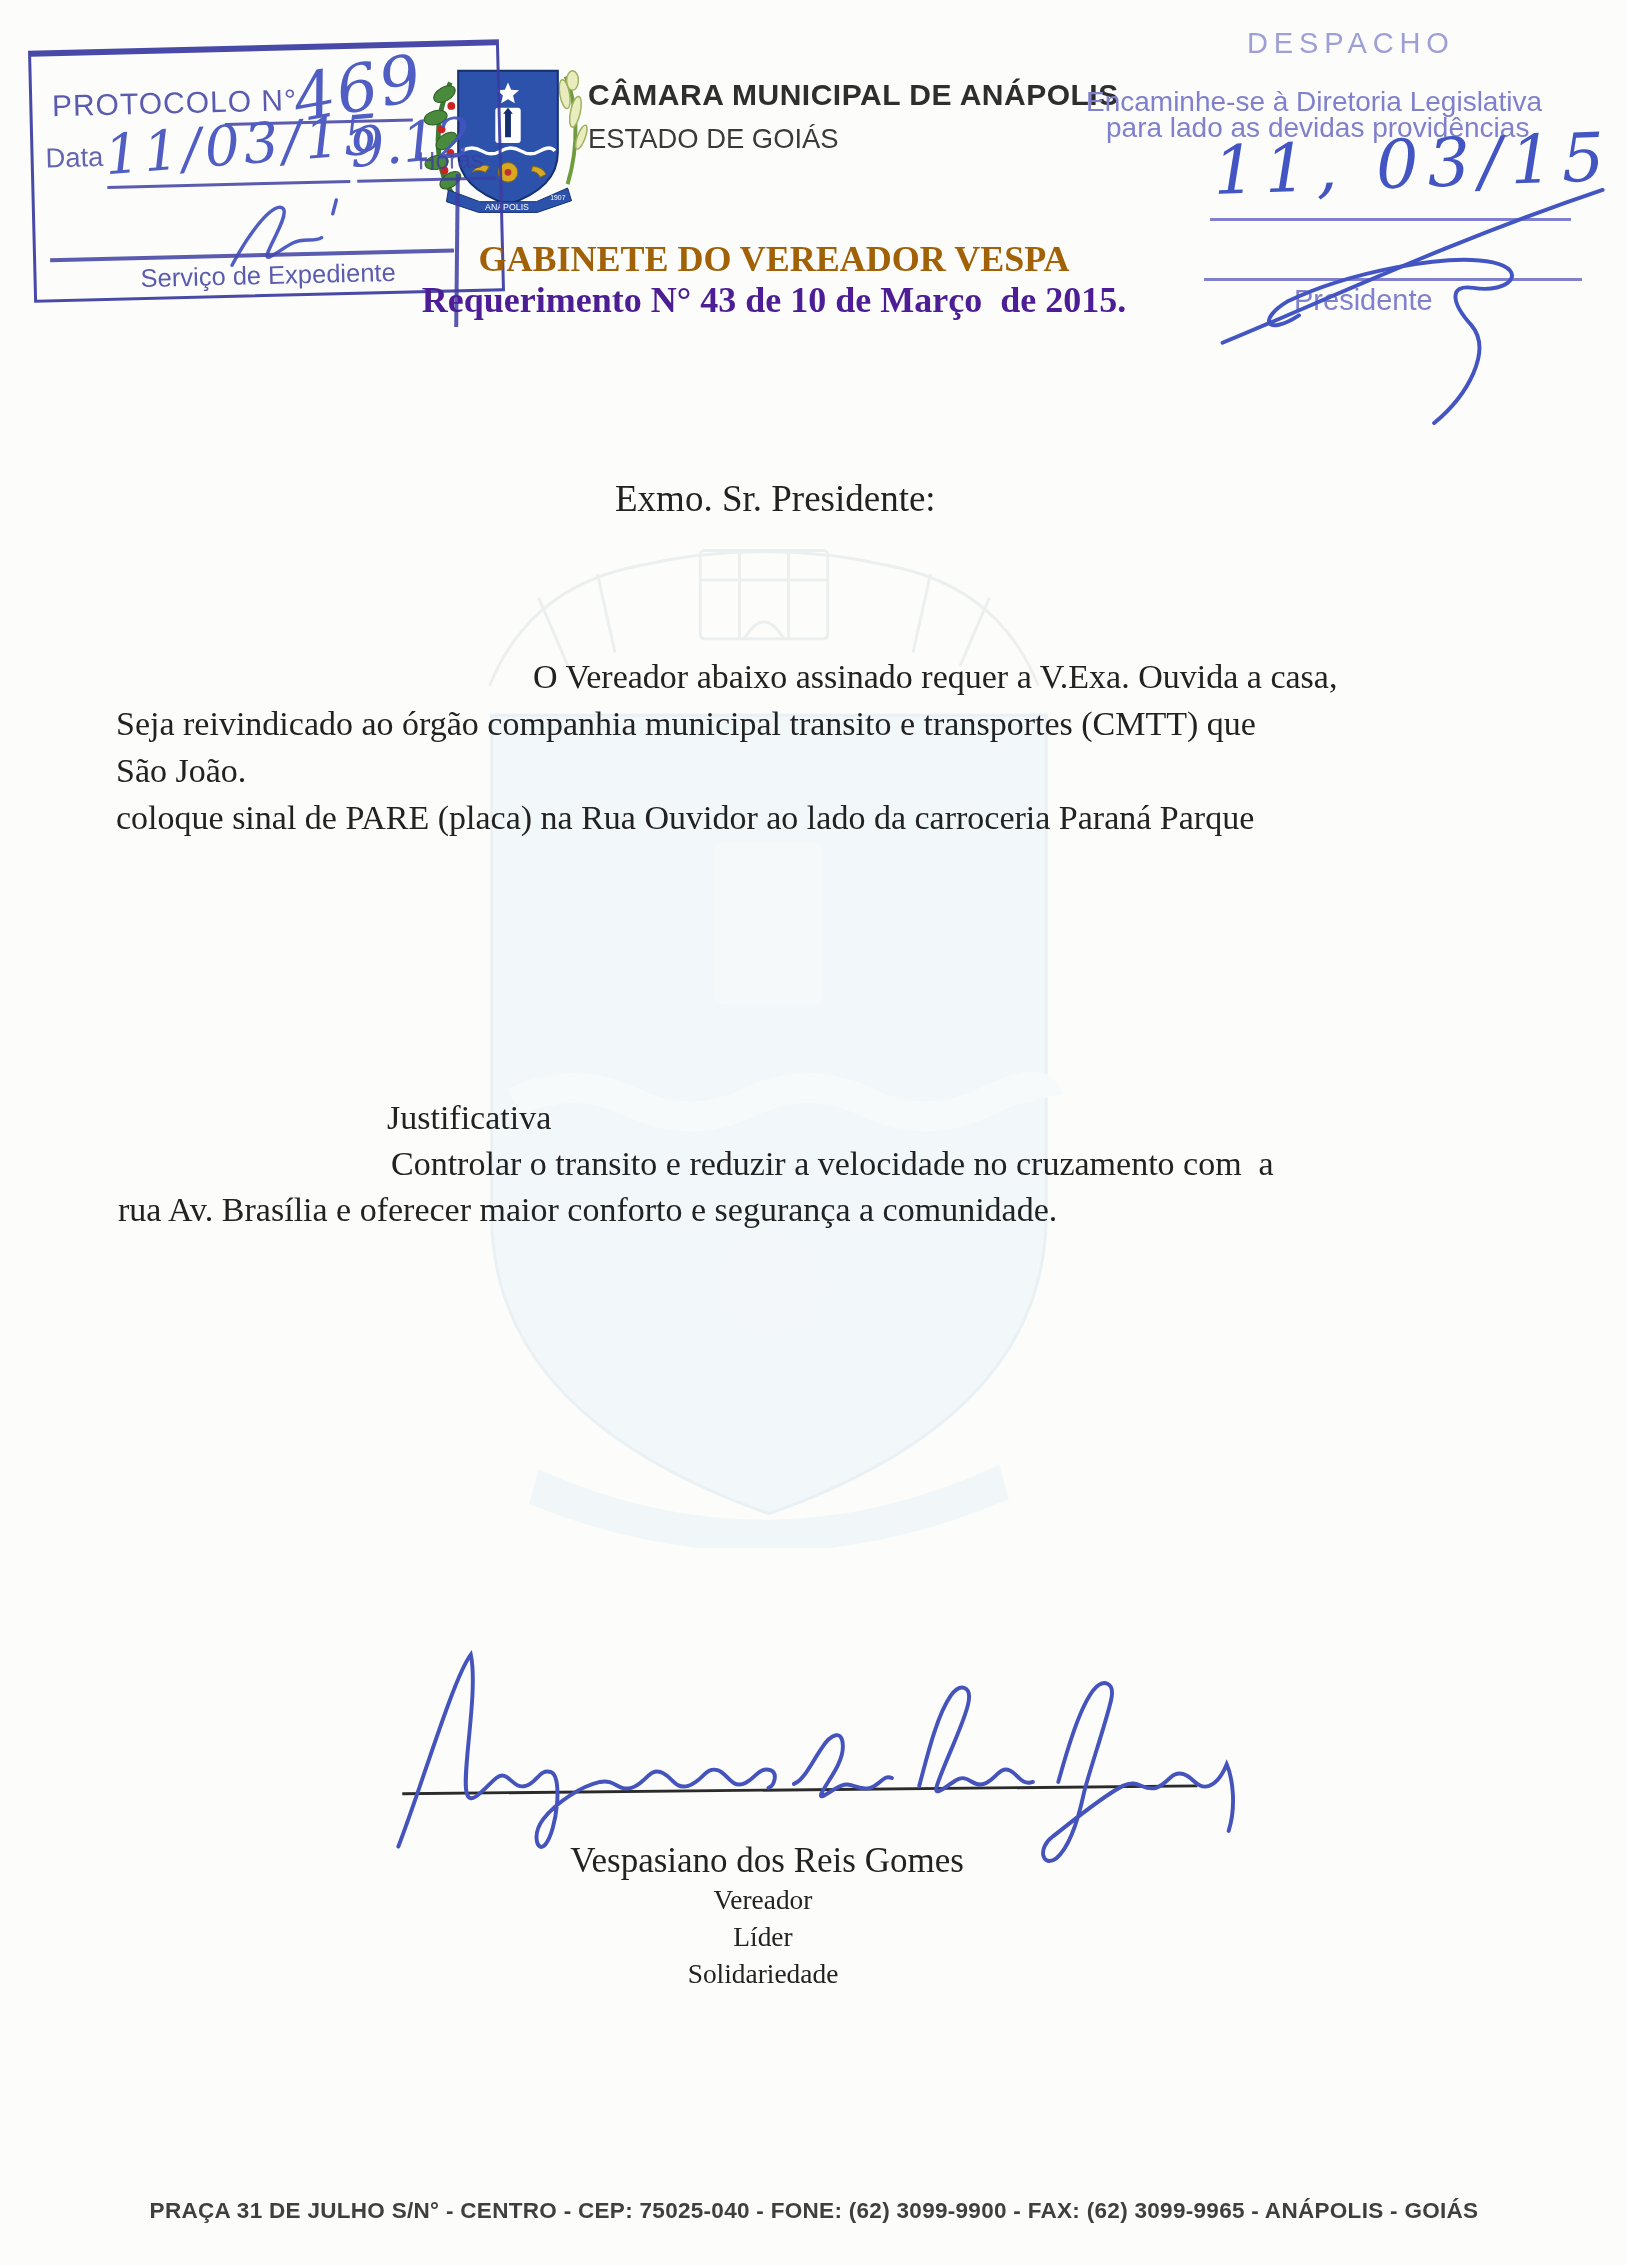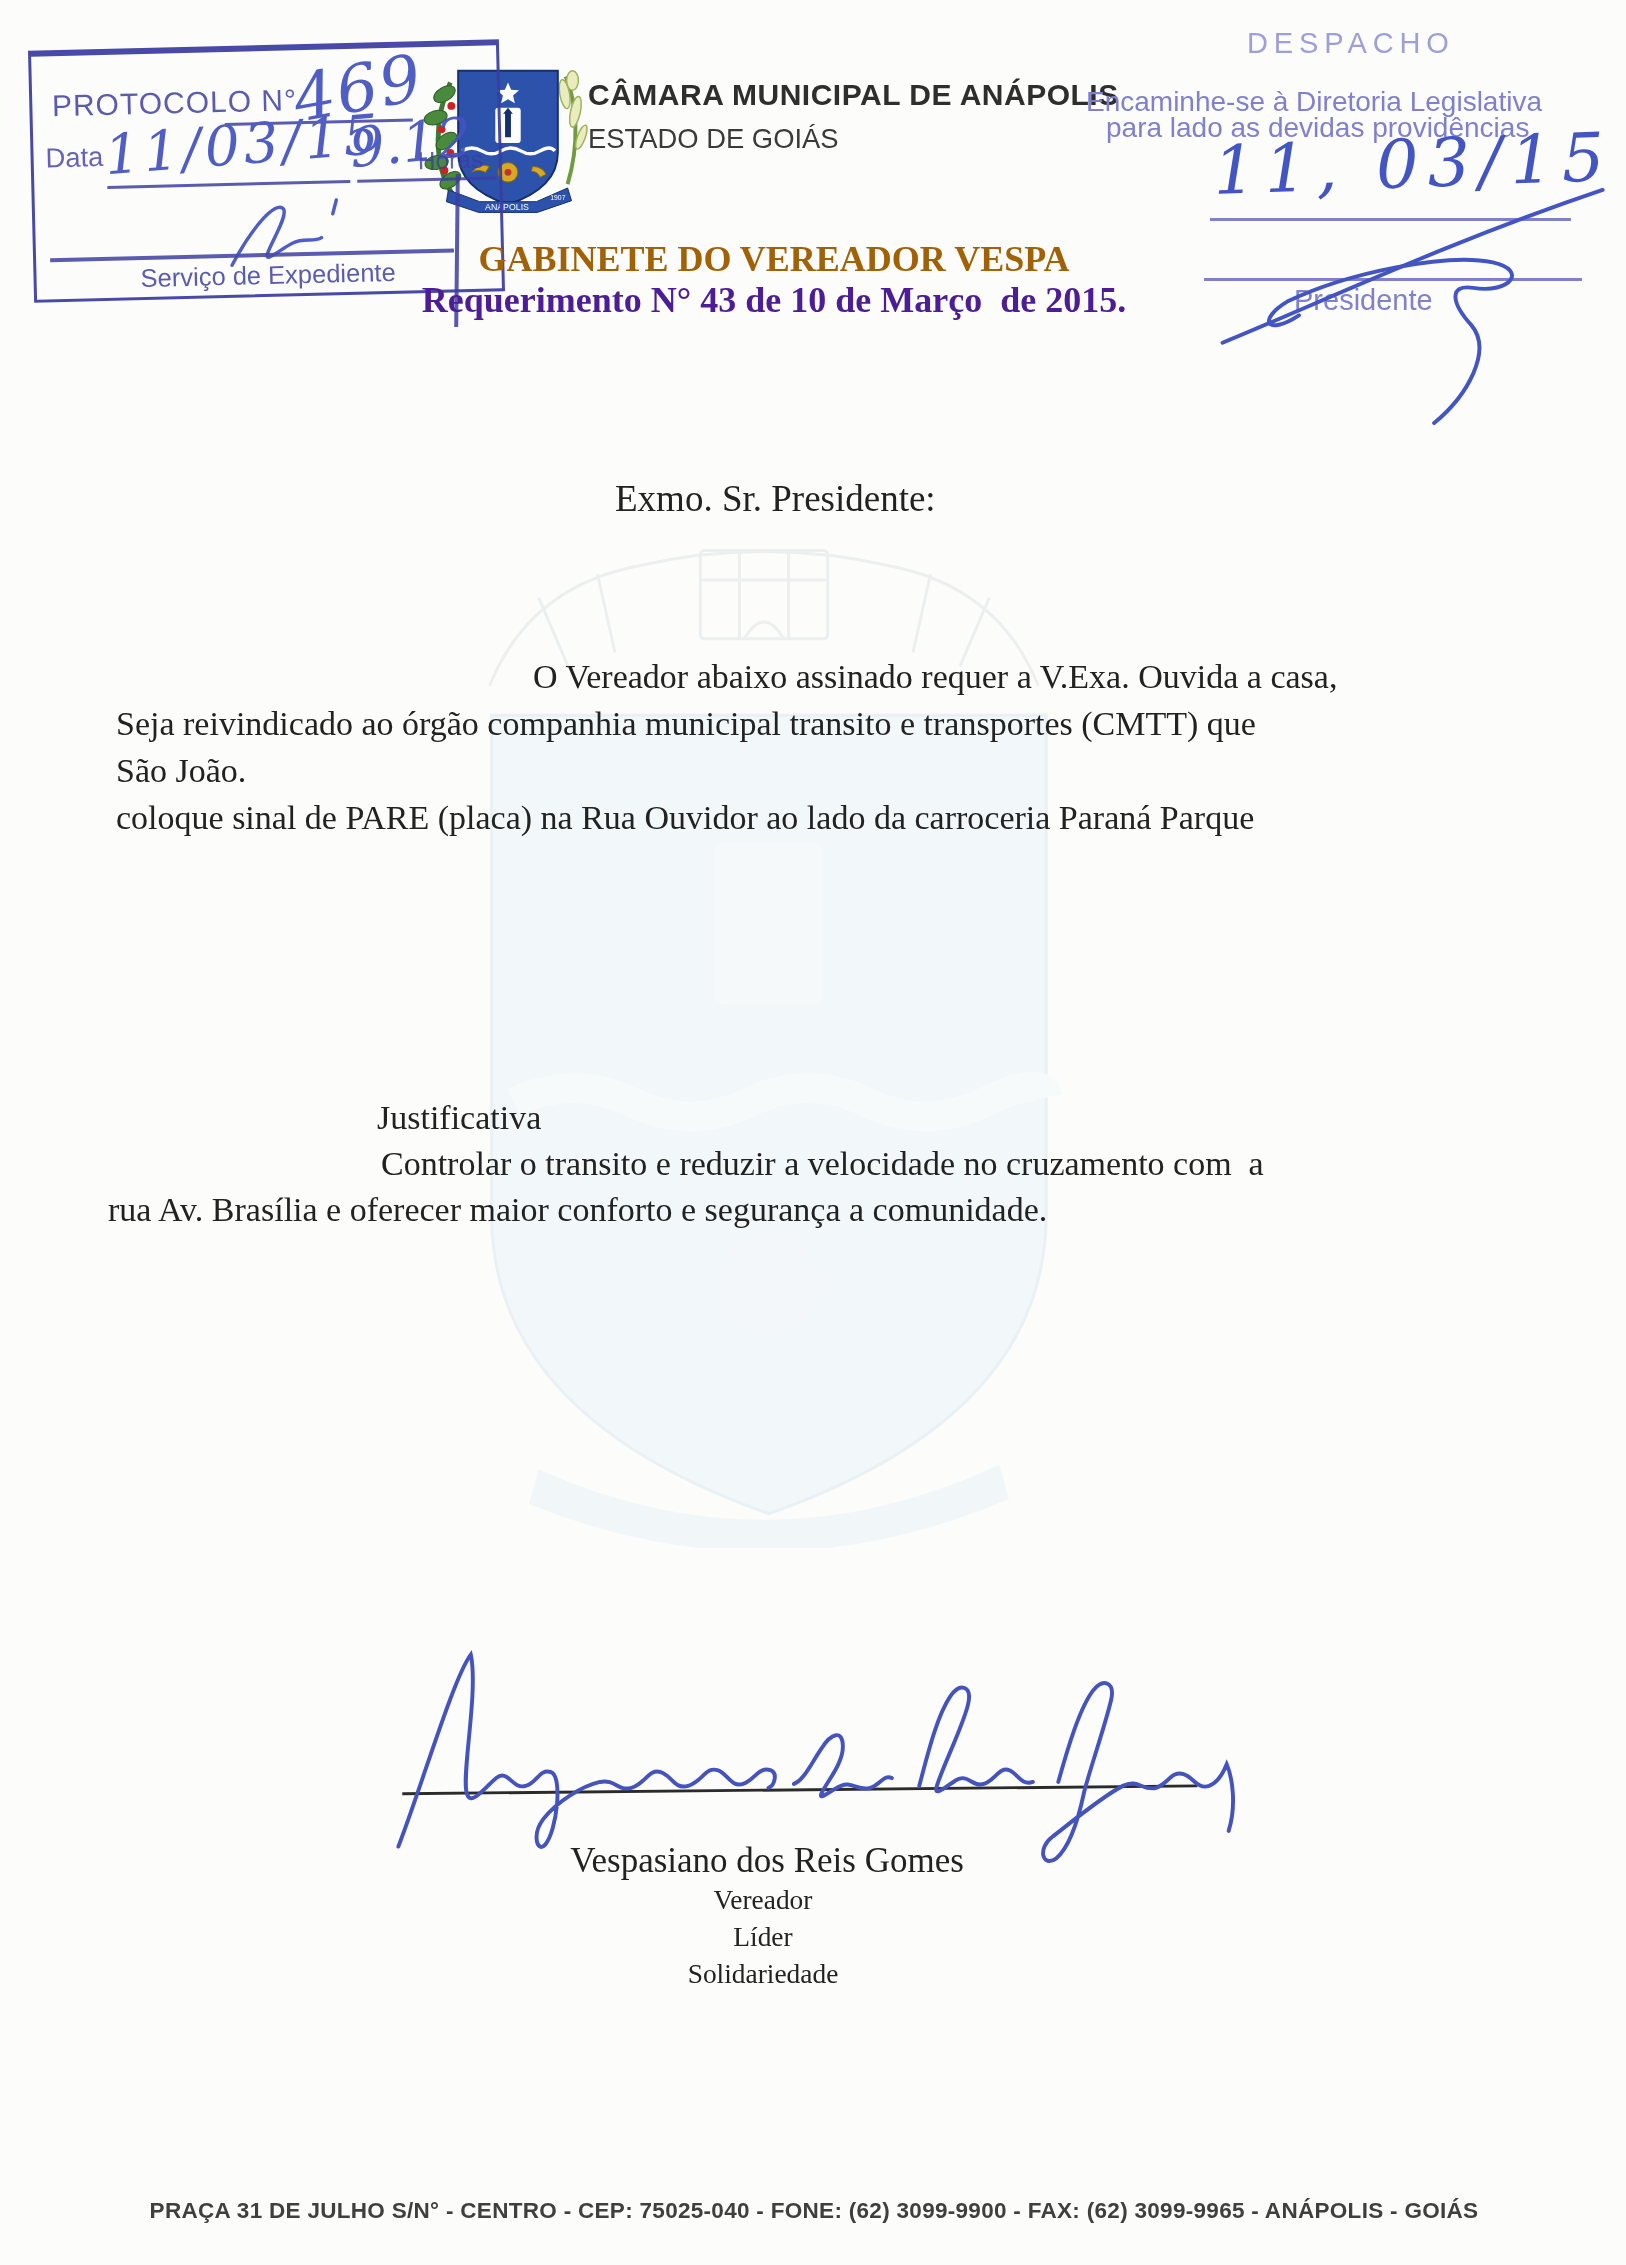--- a/index.html
+++ b/index.html
@@ -22,21 +22,21 @@
     border-top-width:6.9px;
     transform:rotate(-1.4deg);
     opacity:.93;
   }
   .proto-stamp .bar{position:absolute;background:var(--stamp_blue,#3c3ca2);opacity:.9;}
   
   .dbar{position:absolute;background:var(--despacho_violet,#8080cc);}
   
   .request{left:116px;top:653px;width:1372px;font-size:34px;line-height:47px;}
   .request .l1{padding-left:417px;}
-  .justif{left:108px;top:1095px;width:1392px;font-size:34px;line-height:46px;}
+  .justif{left:118px;top:1095px;width:1392px;font-size:34px;line-height:46px;}
   .justif .h{padding-left:269px;}
   .justif .j1{padding-left:273px;}
   .namecol{left:763px;top:1839px;transform:translateX(-50%);text-align:center;}
   .namecol .nm{font-size:35px;line-height:43px;margin-left:8px;}
   .namecol .rl{font-size:27.4px;line-height:37px;}
   .footerline{left:814px;top:2198px;transform:translateX(-50%);
     font-size:22.5px;font-weight:bold;color:var(--footer_gray,#3f3f3f);letter-spacing:0.3px;white-space:nowrap;}
   svg{display:block;}
 </style>
 </head>

